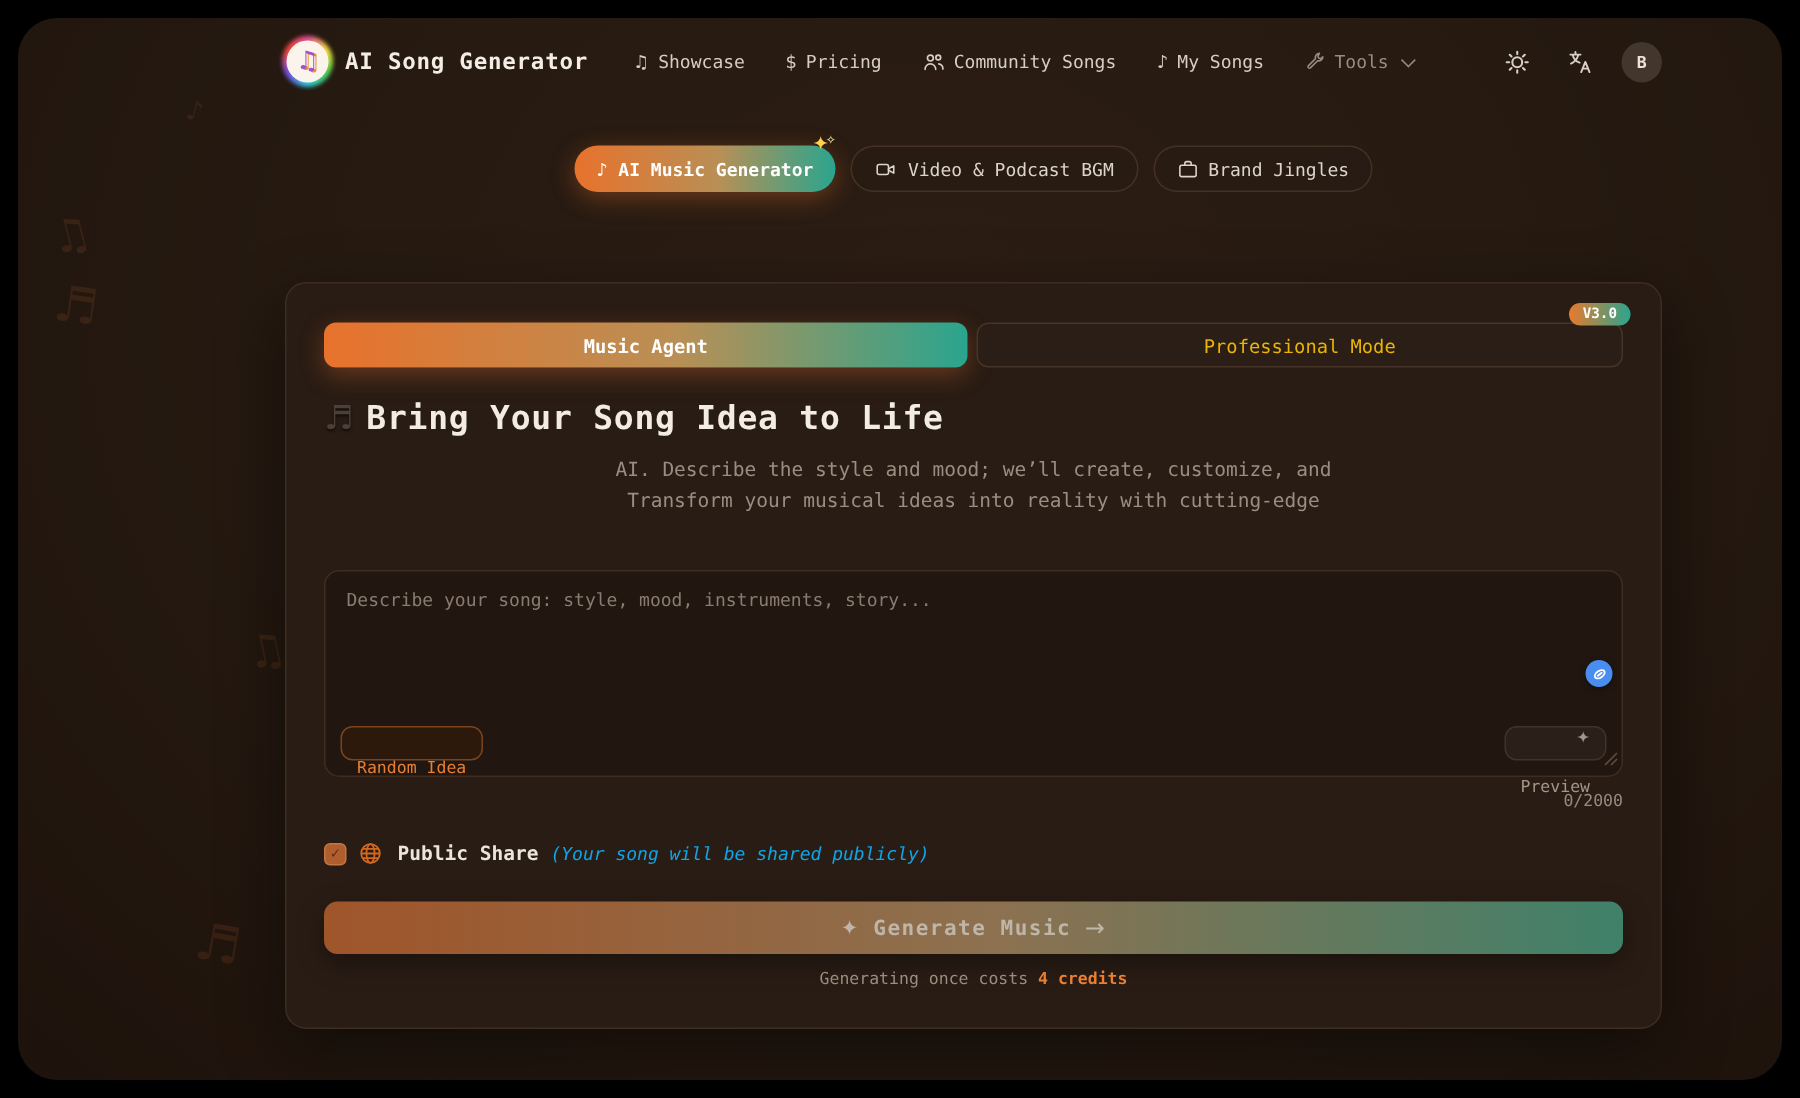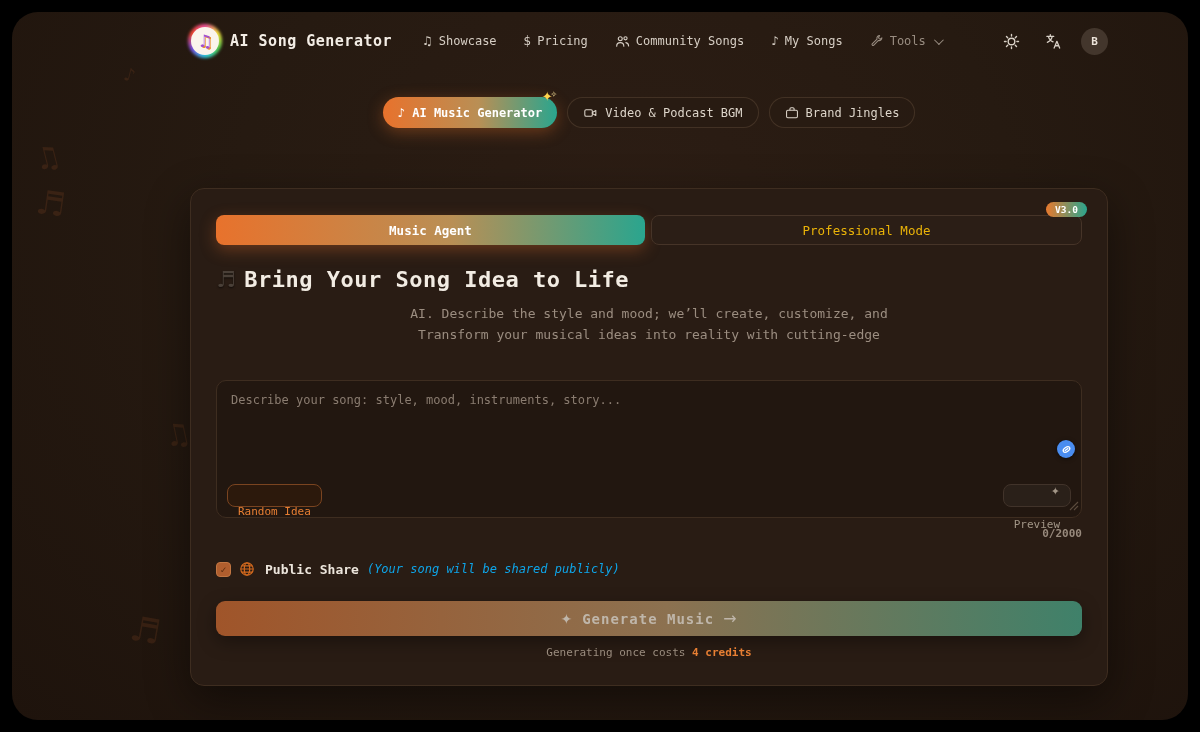--- a/index.html
+++ b/index.html
@@ -79,21 +79,21 @@
     height:23px; padding:0 10px; border-radius:8px; font-size:11px; cursor:pointer;
     font-family:inherit;flex-direction:column; }
   .chip.random { left:10px; background:#2c190c; border:1px solid #7a4420; color:#e87f33; }
   .chip.preview { right:10px; background:#2a2019; border:1px solid #41332a; color:#a29687; }
   .chip .sparkle-glyph { font-family:"DejaVu Sans",sans-serif; font-size:11px; }
   .ext-badge { position:absolute; right:6px; top:calc(50% - 9px); width:18px; height:18px;
     border-radius:50%; background:#4a8df0; display:flex; align-items:center; justify-content:center;
     cursor:pointer; box-shadow:0 1px 4px rgba(0,0,0,.5); }
   .resize-handle { position:absolute; right:2px; bottom:2px; cursor:nwse-resize; color:#5d4c3e; }
 
-  .counter { margin-top:9px; text-align:right; font-size:11px; color:#97897c;font-weight:bold; }
+  .counter { margin-top:9px; text-align:right; font-size:11px; color:#97897c; }
 
   .share-row { margin-top:21px; display:flex; align-items:center; gap:8px; cursor:pointer; }
   .checkbox { width:15px; height:15px; border-radius:4px; background:#b05e2e; border:1px solid #c27642;
     display:flex; align-items:center; justify-content:center; font-size:10px; color:#5e2d10;
     font-weight:bold; }
   .share-label { font-size:13px; font-weight:bold; color:#ece5dc; margin-left:2px; }
   .share-hint { font-size:12px; color:#0ea5e9;font-style:italic; }
 
   .generate-btn { margin-top:24px; width:100%; height:35px; border:none; border-radius:9px;
     background:linear-gradient(90deg,#a0552a,#8c7150 52%,#3f816a); cursor:pointer;

